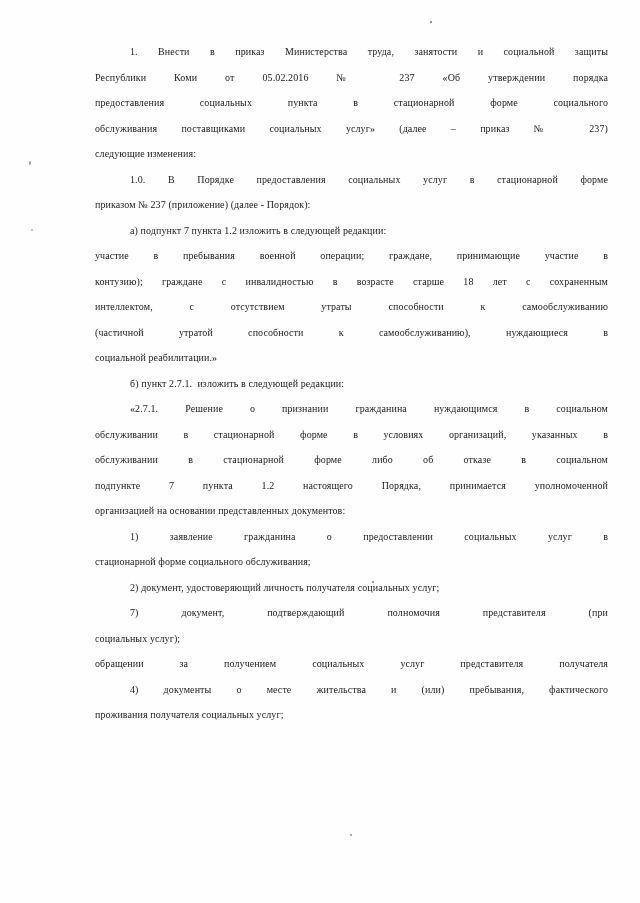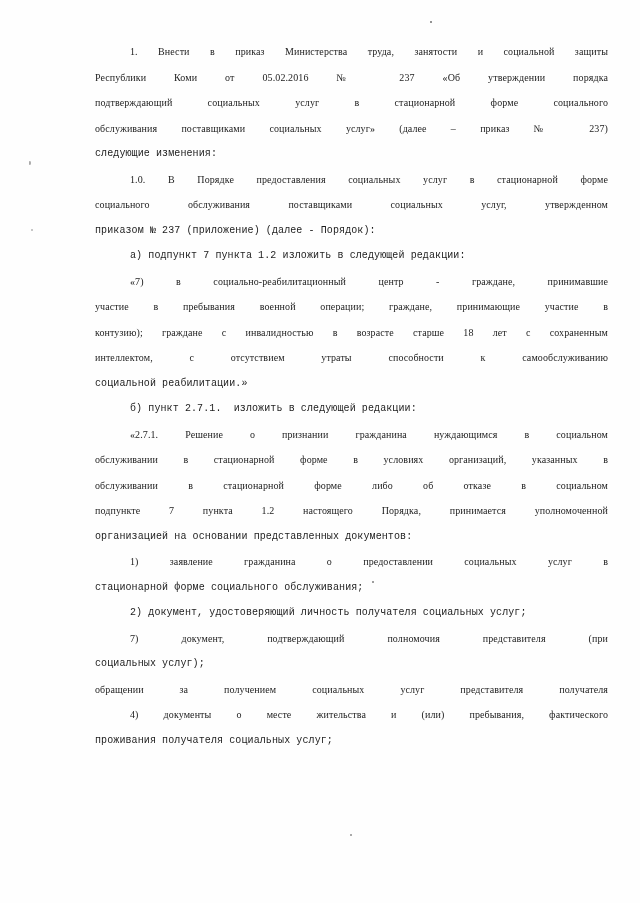--- a/index.html
+++ b/index.html
@@ -29,21 +29,21 @@
     color: #1c1c1c;
     letter-spacing: 0.1px;
   }
   .line {
     white-space: normal;
     text-align: justify;
   }
   
   .j { text-align-last: justify; }
   
-  .end { text-align-last: left; font-family: Liberation Mono, monospace; }
+  .end { text-align-last: left; }
   
   .ind { text-indent: 35px; }
   
   .speck {
     position: absolute;
     border-radius: 50%;
   }
   .speck-1 { left: 430px; top: 21px;  width: 2px; height: 2px; background: #6f6f6f; }
   .speck-2 { left: 29px;  top: 161px; width: 2px; height: 4px; background: #a9a9a9; border-radius: 40% 60% 60% 40%; }
   .speck-3 { left: 31px;  top: 229px; width: 2px; height: 2px; background: #b5b5b5; }
@@ -52,34 +52,33 @@
 </style>
 </head>
 <body>
 
 <div class="page">
 
   <div class="page-text">
 
     <div class="line j ind">1. Внести в приказ Министерства труда, занятости и социальной защиты</div>
     <div class="line j">Республики Коми от 05.02.2016 № 237 «Об утверждении порядка</div>
-    <div class="line j">подтверждающий социальных услуг в стационарной форме социального</div>
+    <div class="line j">предоставления социальных пункта в стационарной форме социального</div>
     <div class="line j">обслуживания поставщиками социальных услуг» (далее – приказ № 237)</div>
     <div class="line end">следующие изменения:</div>
 
     <div class="line j ind">1.0. В Порядке предоставления социальных услуг в стационарной форме</div>
-    <div class="line j">социального обслуживания поставщиками социальных услуг, утвержденном</div>
     <div class="line end">приказом № 237 (приложение) (далее - Порядок):</div>
 
     <div class="line end ind">а) подпункт 7 пункта 1.2 изложить в следующей редакции:</div>
 
-    <div class="line j ind">«7) в социально-реабилитационный центр - граждане, принимавшие</div>
     <div class="line j">участие в пребывания военной операции; граждане, принимающие участие в</div>
     <div class="line j">контузию); граждане с инвалидностью в возрасте старше 18 лет с сохраненным</div>
     <div class="line j">интеллектом, с отсутствием утраты способности к самообслуживанию</div>
+    <div class="line j">(частичной утратой способности к самообслуживанию), нуждающиеся в</div>
     <div class="line end">социальной реабилитации.»</div>
 
     <div class="line end ind">б) пункт 2.7.1.&nbsp; изложить в следующей редакции:</div>
 
     <div class="line j ind">«2.7.1. Решение о признании гражданина нуждающимся в социальном</div>
     <div class="line j">обслуживании в стационарной форме в условиях организаций, указанных в</div>
     <div class="line j">обслуживании в стационарной форме либо об отказе в социальном</div>
     <div class="line j">подпункте 7 пункта 1.2 настоящего Порядка, принимается уполномоченной</div>
     <div class="line end">организацией на основании представленных документов:</div>
 

